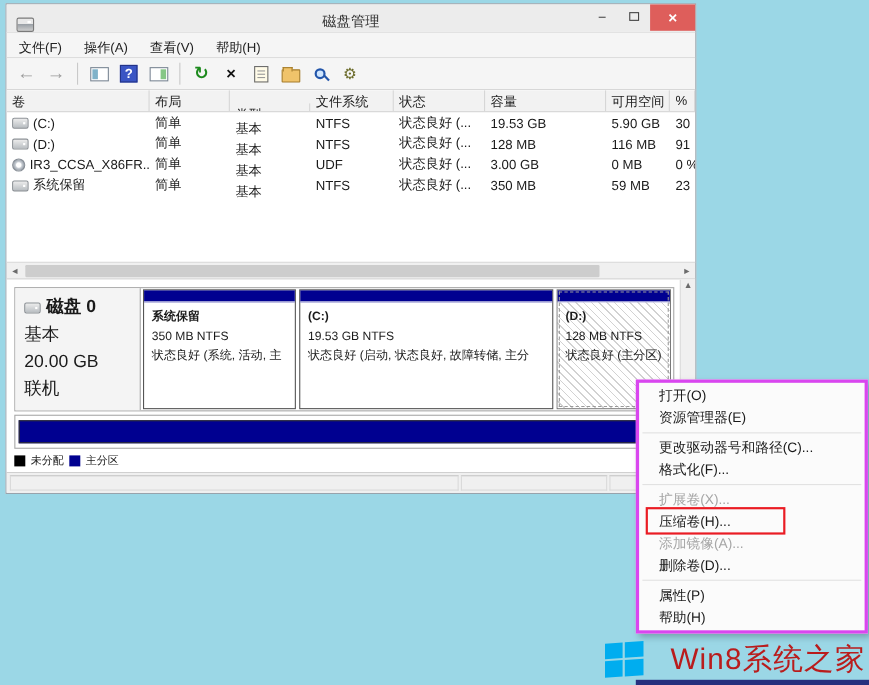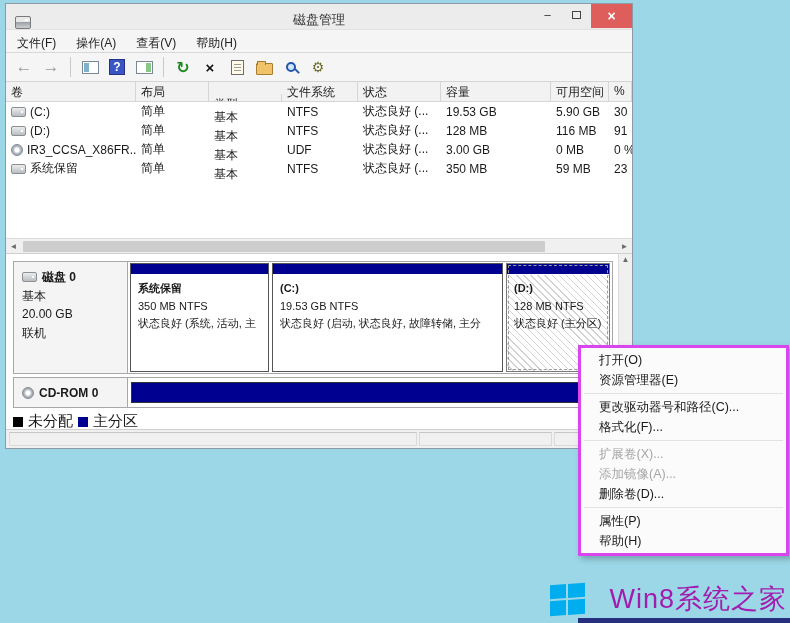--- a/index.html
+++ b/index.html
@@ -72,58 +72,58 @@
   .hs-btn { width:15px; height:14px; display:flex; align-items:center; justify-content:center; font-size:8px; color:#6b6b6b; }
   .hs-thumb { width:522px; height:11px; background:#CDCDCD; border-radius:1px; margin-left:2px; }
   .hs-track { flex:1; }
 
   
   .graph-pane { position:relative; flex:1; background:#fff; border-top:1px solid #CFCFCF; overflow:hidden; }
   .vscroll { position:absolute; right:0; top:0; bottom:0; width:14px; background:#F0F0F0; border-left:1px solid #DCDCDC;
     display:flex; flex-direction:column; justify-content:space-between; align-items:center; padding:1px 0; font-size:8px; color:#6b6b6b; }
 
   .disk-row { position:absolute; left:7px; top:7px; right:19px; height:113px; border:1px solid #A8A8A8; background:#fff; display:flex; }
-  .disk-label { width:114px; background:#F4F4F4; border-right:1px solid #A8A8A8; padding:6px 8px; font-size:12px; line-height:1.55; }
+  .disk-label { width:114px; background:#F4F4F4; border-right:1px solid #A8A8A8; padding:6px 8px; font-size:16px; line-height:1.55; }
   .disk-label .dl-head { display:flex; align-items:center; gap:5px; font-weight:bold; }
   .parts { flex:1; display:flex; gap:3px; padding:1px 2px; }
   .part { border:1px solid #555; display:flex; flex-direction:column; background:#fff; }
   .part-head { height:11px; background:#000090; border-bottom:1px solid #fff; flex:0 0 auto; }
   .part-body { flex:1; padding:5px 7px; font-size:11px; line-height:1.6; overflow:hidden; white-space:nowrap; }
   .part-body .pname { font-weight:bold; }
   .p-sys { width:139px; } .p-c { width:231px; } .p-d { flex:1; }
   .part.selected .part-body {
     background:repeating-linear-gradient(45deg, #fff 0 4px, #d2d2d2 4px 5px);
   }
   .part.selected { border:1px solid #7a7a7a; outline:1px dashed #9a9a9a; outline-offset:-3px; }
 
   .cd-row { position:absolute; left:7px; top:123px; right:19px; height:31px; border:1px solid #A8A8A8; background:#fff; display:flex; align-items:center; }
   .cd-label { width:114px; height:100%; background:#F4F4F4; border-right:1px solid #A8A8A8; display:flex; align-items:center; gap:5px; padding-left:8px; font-size:12px; font-weight:bold; }
   .cd-bar { flex:1; height:21px; margin:0 3px; background:#000090; border:1px solid #333; }
 
-  .legend { position:absolute; left:7px; top:158px; display:flex; align-items:center; gap:5px; font-size:15px; }
+  .legend { position:absolute; left:7px; top:158px; display:flex; align-items:center; gap:5px; font-size:10px; }
   .sw { width:10px; height:10px; display:inline-block; }
   .sw-black { background:#000; } .sw-navy { background:#000090; }
 
   .statusbar { height:19px; background:#F0F0F0; border-top:1px solid #D0D0D0; display:flex; gap:2px; padding:2px 3px; flex:0 0 auto; }
   .sb-cell { border:1px solid #DADADA; border-top-color:#c6c6c6; background:#F0F0F0; }
   .sb1 { width:408px; } .sb2 { width:133px; } .sb3 { flex:1; }
 
   
   .context-menu { position:absolute; left:578px; top:345px; width:211px; background:#FBFBFB;
     border:3px solid #d946ef; box-shadow:3px 3px 6px rgba(0,0,0,0.25); padding:2px 1px; font-size:12.5px; }
   .cm-item { height:20px; line-height:20px; padding-left:17px; white-space:nowrap; position:relative; color:#1a1a1a; }
   .cm-item.disabled { color:#A6A6A6; }
   .cm-sep { height:1px; background:#E2E2E2; margin:3px 2px; }
   .red-box { position:absolute; left:5px; top:-3px; width:127px; height:25px; border:2px solid #EA1C24; pointer-events:none; }
 
   
   .watermark { position:absolute; right:3px; bottom:6px; display:flex; align-items:center; gap:9px; z-index:10; }
   .win-logo { display:grid; grid-template-columns:16px 17px; grid-template-rows:14px 15px; gap:2px; transform:skewY(-4deg); }
   .win-logo div { background:#00ADEF; }
-  .wm-text { font-size:27px; color:#a21caf; letter-spacing:1px;margin-left:15px; }
+  .wm-text { font-size:27px; color:#b91c1c; letter-spacing:1px;margin-left:15px; }
   .wm-strip { position:absolute; left:578px; right:0; bottom:0; height:5px; background:#26307E; z-index:9; }
 </style>
 </head>
 <body>
 
 <div class="window">
 
   <div class="titlebar">
     <div class="app-icon"></div>
     <div class="title-text">磁盘管理</div>
@@ -288,24 +288,20 @@
           <div class="part-body">
             <div class="pname">(D:)</div>
             <div>128 MB NTFS</div>
             <div>状态良好 (主分区)</div>
           </div>
         </div>
       </div>
     </div>
 
     <div class="cd-row">
-      <div class="cd-label">
-        <span class="disc-ic"></span>
-        <span>CD-ROM 0</span>
-      </div>
       <div class="cd-bar"></div>
     </div>
 
     <div class="legend">
       <span class="sw sw-black"></span>
       <span>未分配</span>
       <span class="sw sw-navy"></span>
       <span>主分区</span>
     </div>
 
@@ -323,20 +319,24 @@
 </div>
 
 <div class="context-menu">
   <div class="cm-item">打开(O)</div>
   <div class="cm-item">资源管理器(E)</div>
   <div class="cm-sep"></div>
   <div class="cm-item">更改驱动器号和路径(C)...</div>
   <div class="cm-item">格式化(F)...</div>
   <div class="cm-sep"></div>
   <div class="cm-item disabled">扩展卷(X)...</div>
+  <div class="cm-item">
+    <span>压缩卷(H)...</span>
+    <span class="red-box"></span>
+  </div>
   <div class="cm-item disabled">添加镜像(A)...</div>
   <div class="cm-item">删除卷(D)...</div>
   <div class="cm-sep"></div>
   <div class="cm-item">属性(P)</div>
   <div class="cm-item">帮助(H)</div>
 </div>
 
 <div class="wm-strip"></div>
 <div class="watermark">
   <div class="win-logo">

